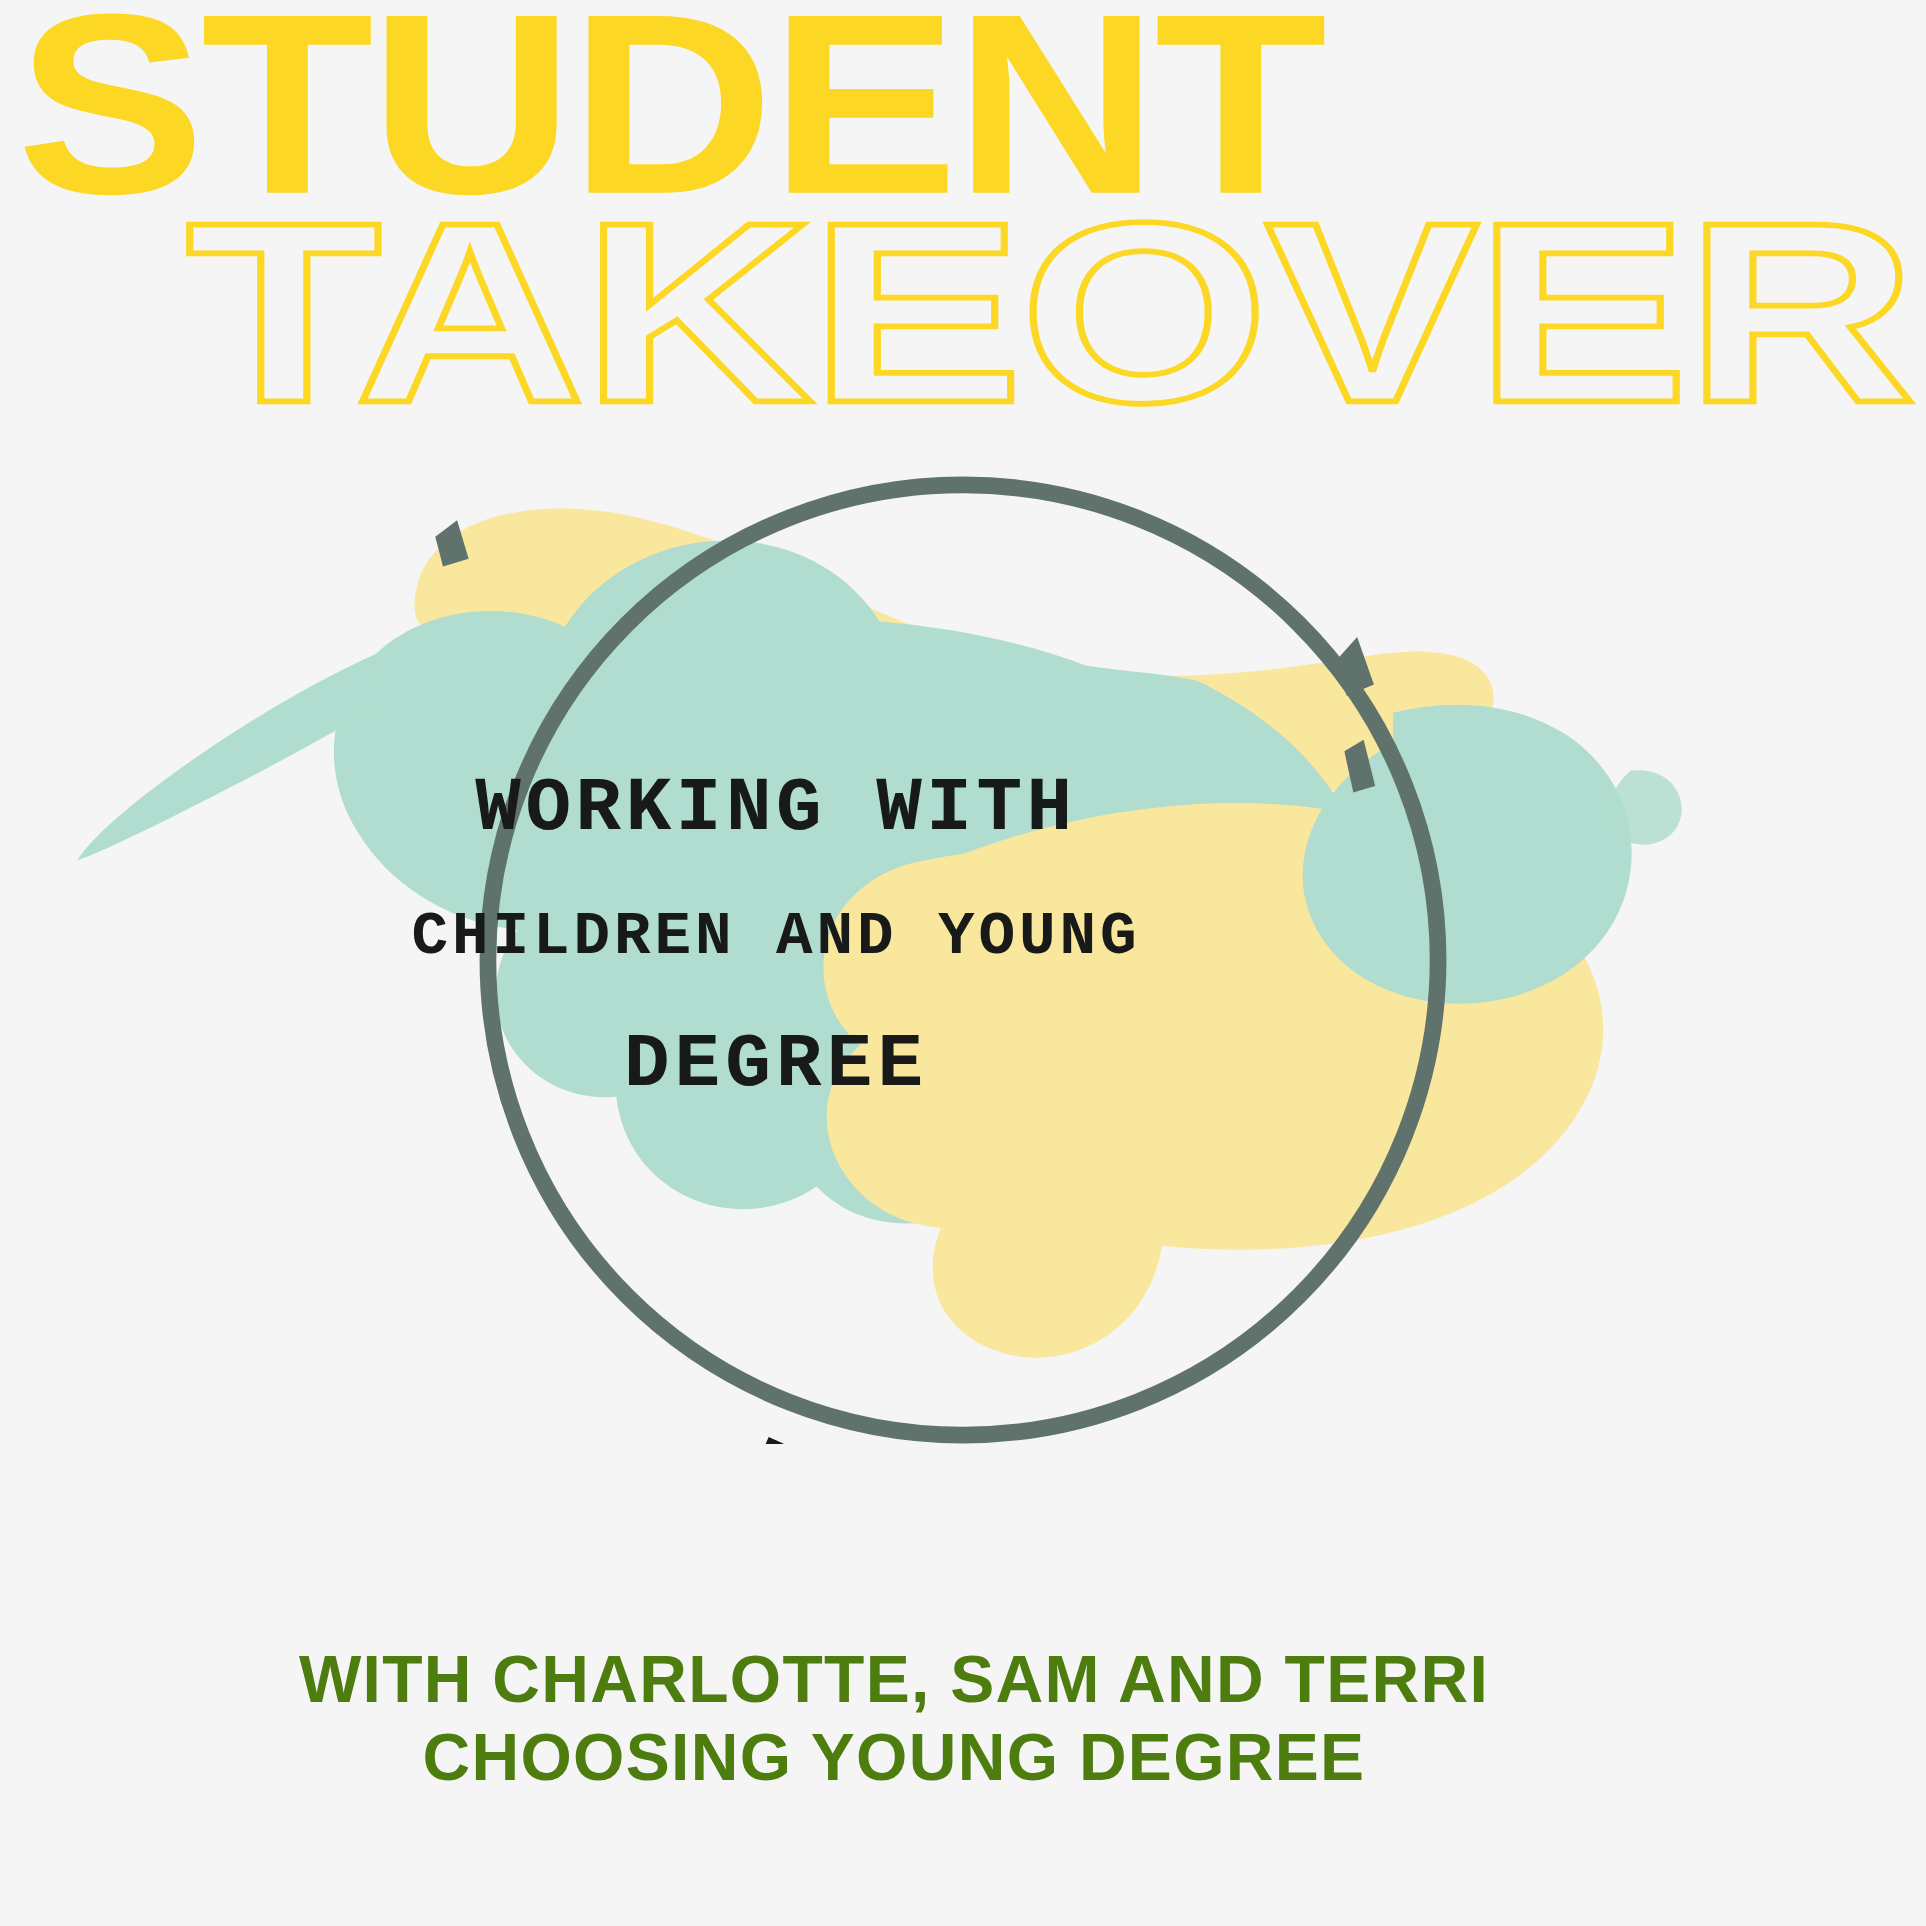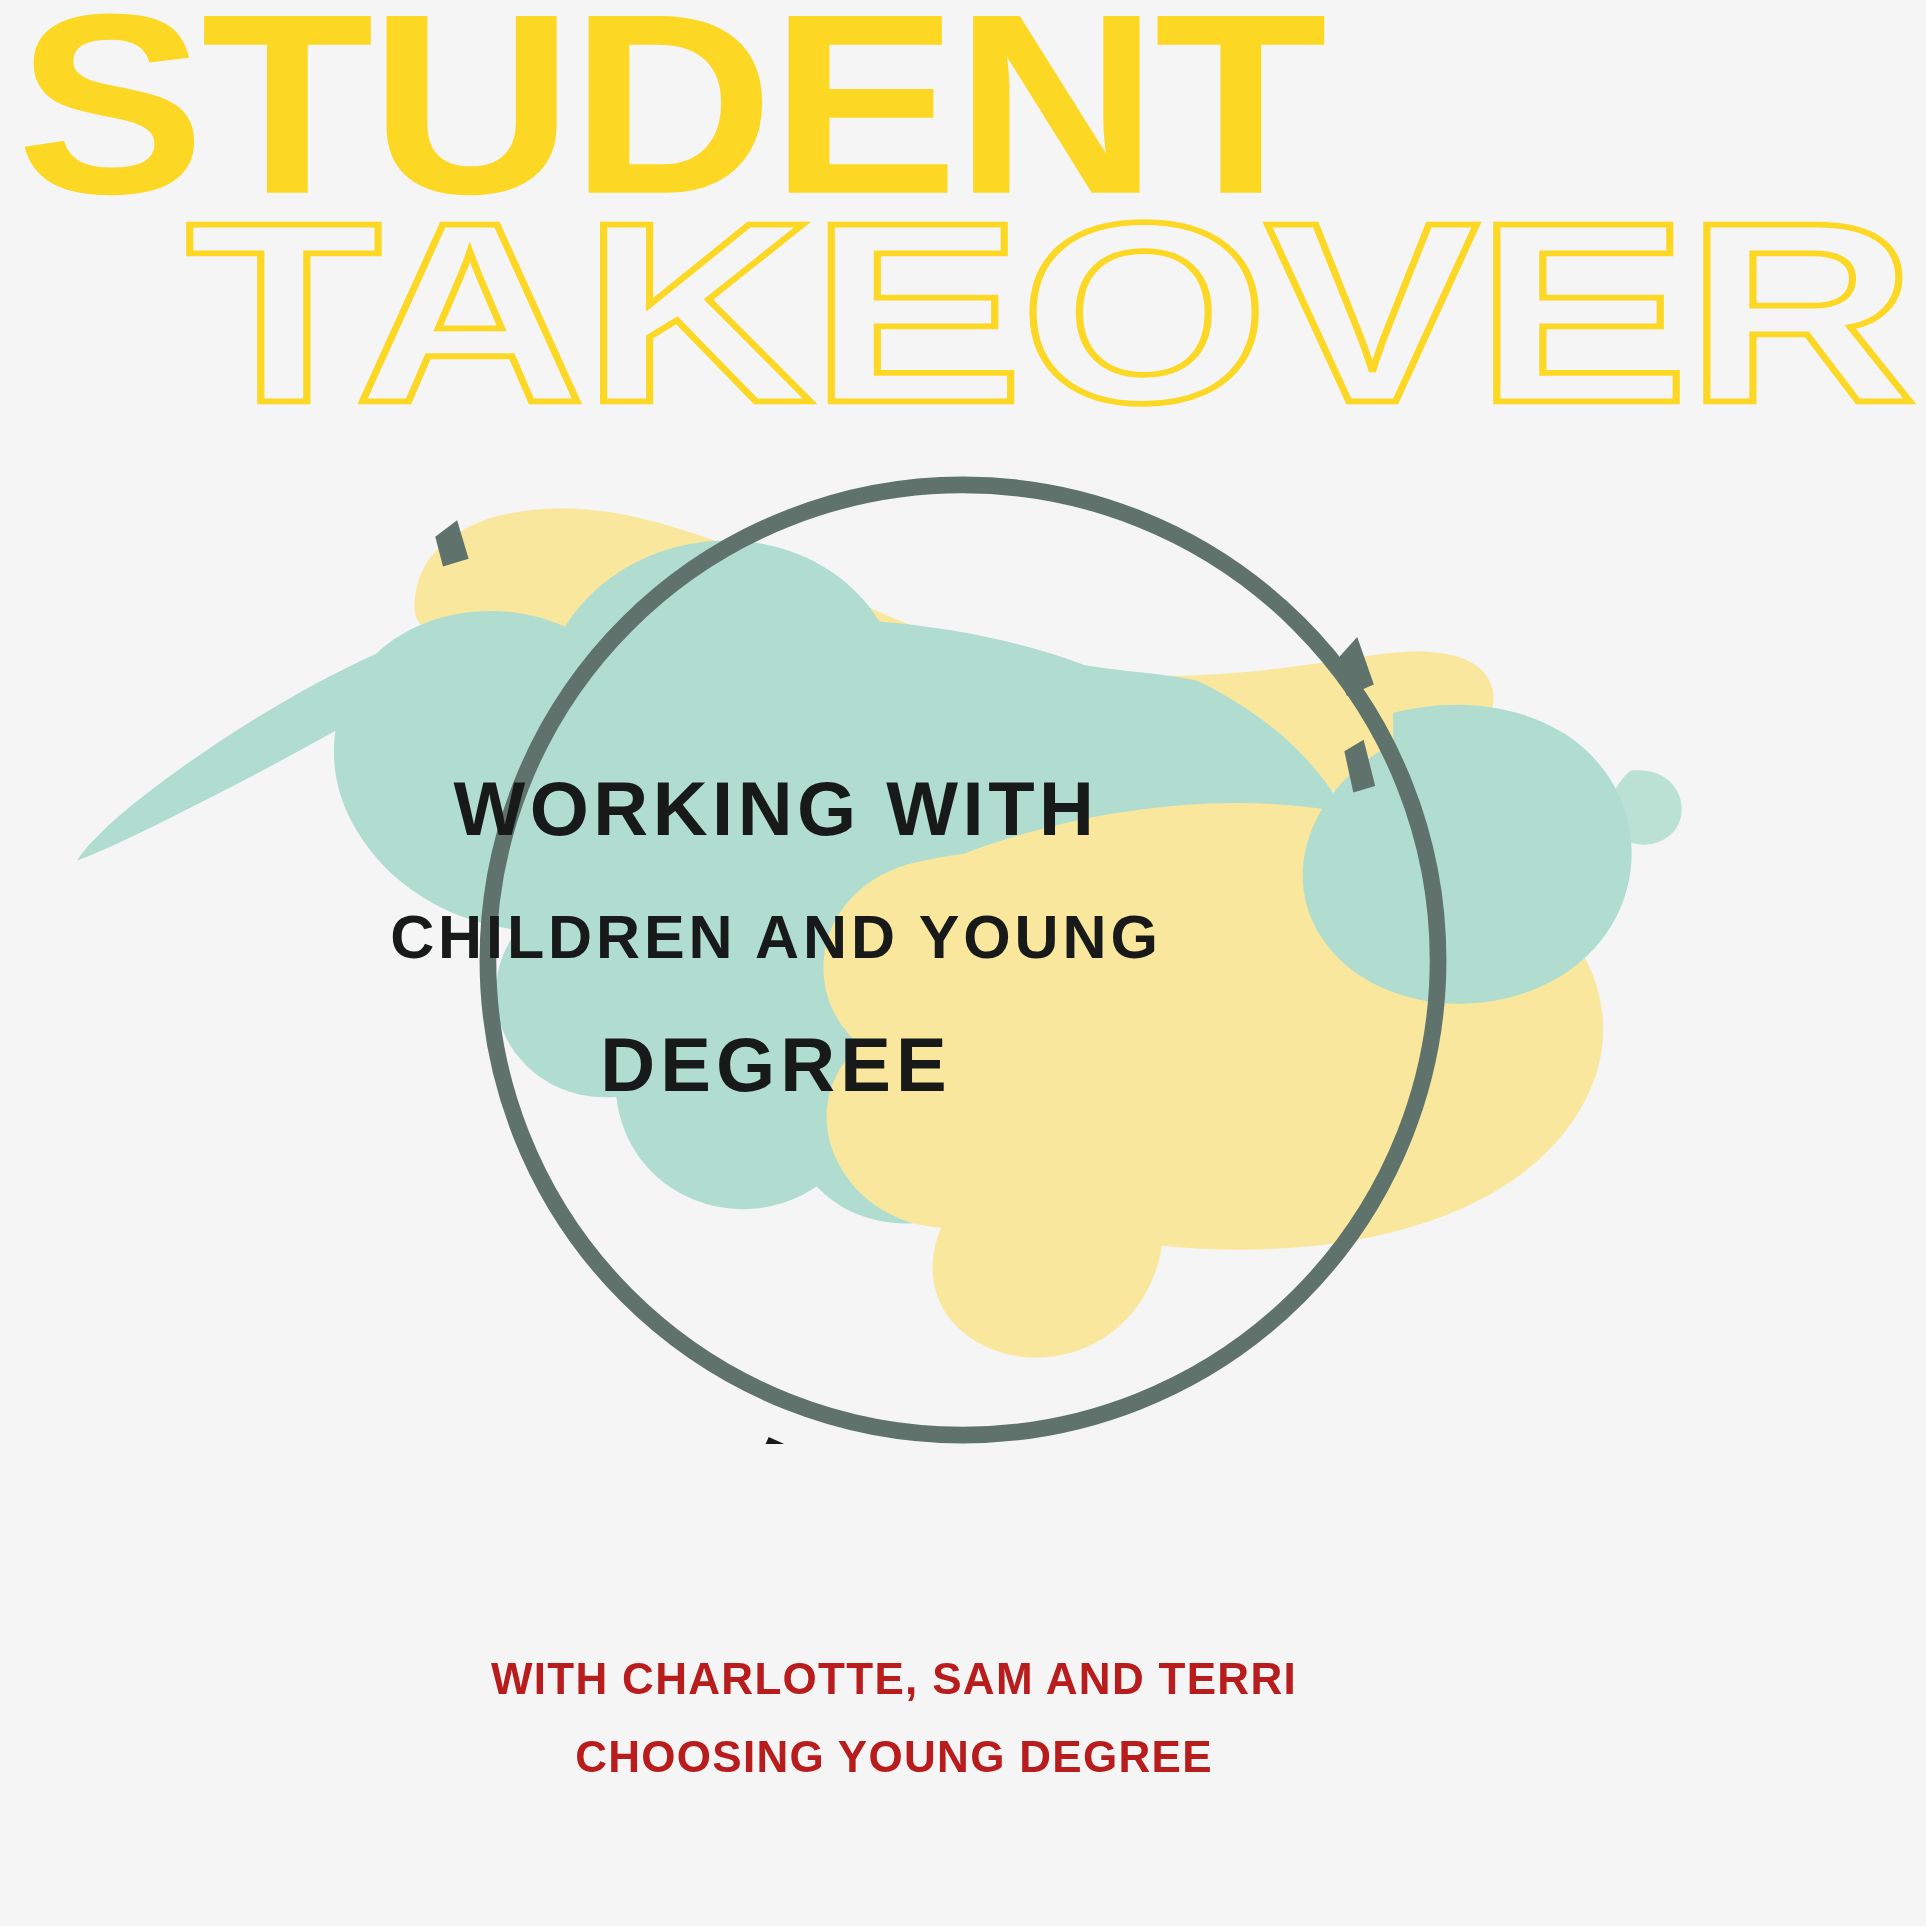--- a/index.html
+++ b/index.html
@@ -38,21 +38,21 @@
   .art-svg { display:block; width: 1926px; height: 1130px; }
 
   
   .center-title {
     position: absolute;
     left: 0;
     top: 745px;
     width: 1552px;
     text-align: center;
     color: #171a18;
-    font-family: Liberation Sans, sans-serif;
+    font-family: Liberation Mono, monospace;
     font-weight: 700;
     font-size: 76px;
     line-height: 128px;
     letter-spacing: 4.5px;
     white-space: nowrap;
     -webkit-font-smoothing: antialiased;
   }
   .center-title .line { display: block; }
   .center-title .line.l2 { letter-spacing: 3.9px; font-size: 61px; }
   .center-title .line.l3 { letter-spacing: 5.1px; }
@@ -74,24 +74,24 @@
     fill: #171a18;
   }
 
   
   .credits {
     position: absolute;
     left: 0;
     top: 1640px;
     width: 1788px;
     text-align: center;
-    color: #b91c1c;
+    color: #4d7c0f;
     font-family: "Liberation Sans", sans-serif;
     font-weight: 700;
-    font-size: 44px;
+    font-size: 66px;
     line-height: 78px;
     letter-spacing: 1.3px;
     white-space: nowrap;
   }
   .credits .cline { display: block; }
 </style>
 </head>
 <body>
 
 <div id="cover">

